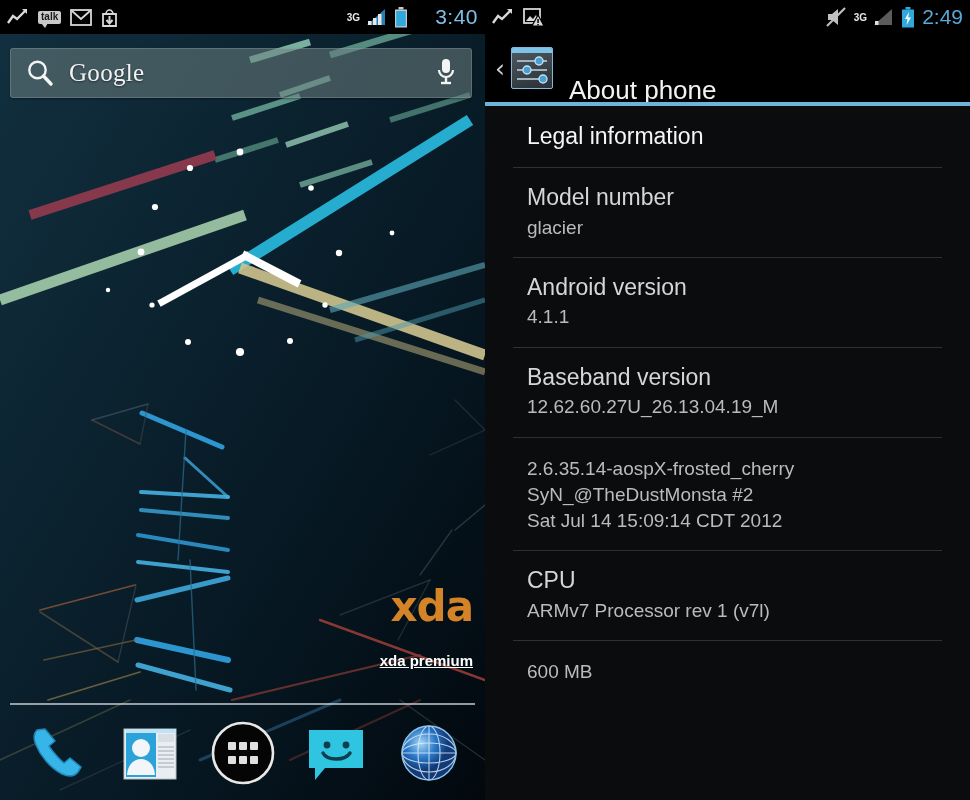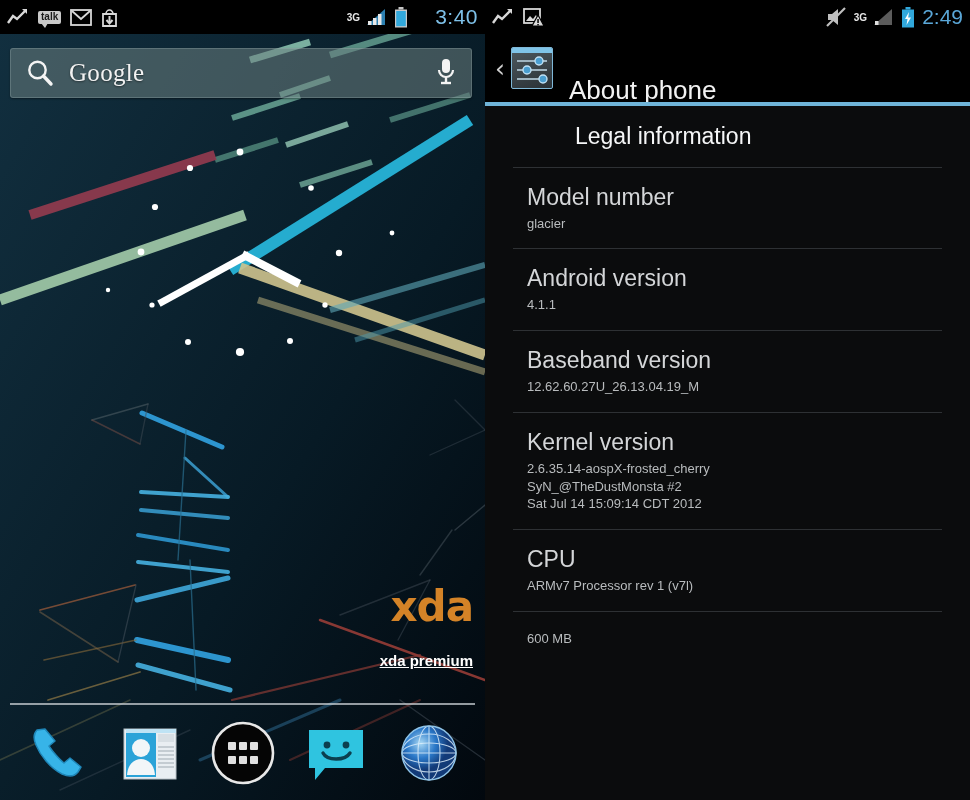--- a/index.html
+++ b/index.html
@@ -125,23 +125,23 @@
   .ap-list { position:absolute; top:106px; left:0; right:0; bottom:0; }
   .ap-row { padding:16px 40px 16px 42px; position:relative; }
   .ap-row + .ap-row:before {
     content:""; position:absolute; top:0; left:28px; right:28px;
     height:1px; background:#2e3134;
   }
   .row-title {
     color:#d4d6d8; font-size:23px; font-weight:400; line-height:1.25;
     font-family:"Liberation Sans", sans-serif;
   }
-  .row-title.bright { color:#f5f6f7;margin-left:48px; }
+  .row-title.bright { color:#f5f6f7; }
   .row-sub {
-    color:#b9bcbe; font-size:13px; line-height:1.38; margin-top:3px;
+    color:#b9bcbe; font-size:19px; line-height:1.38; margin-top:3px;
     font-family:"Liberation Sans", sans-serif;
   }
   .row-sub div { white-space:nowrap; }
 </style>
 </head>
 <body>
 
 <div class="screen">
 
   <div class="panel-left">
@@ -443,21 +443,20 @@
       </div>
 
       <div class="ap-row">
         <div class="row-title">Baseband version</div>
         <div class="row-sub">
           <div>12.62.60.27U_26.13.04.19_M</div>
         </div>
       </div>
 
       <div class="ap-row">
-        <div class="row-title">Kernel version</div>
         <div class="row-sub">
           <div>2.6.35.14-aospX-frosted_cherry</div>
           <div>SyN_@TheDustMonsta #2</div>
           <div>Sat Jul 14 15:09:14 CDT 2012</div>
         </div>
       </div>
 
       <div class="ap-row">
         <div class="row-title">CPU</div>
         <div class="row-sub">

